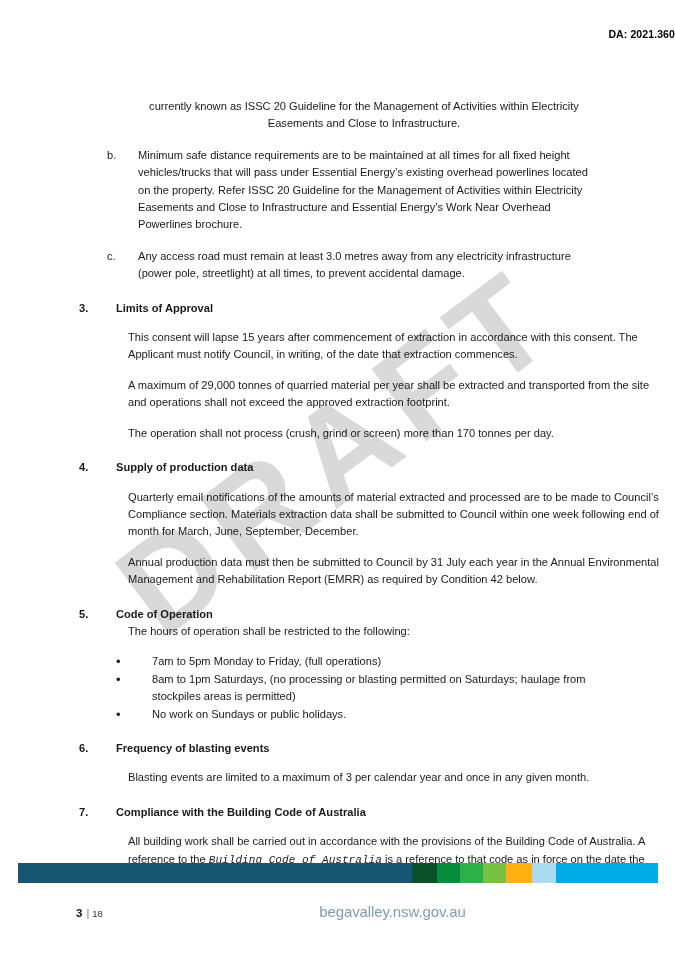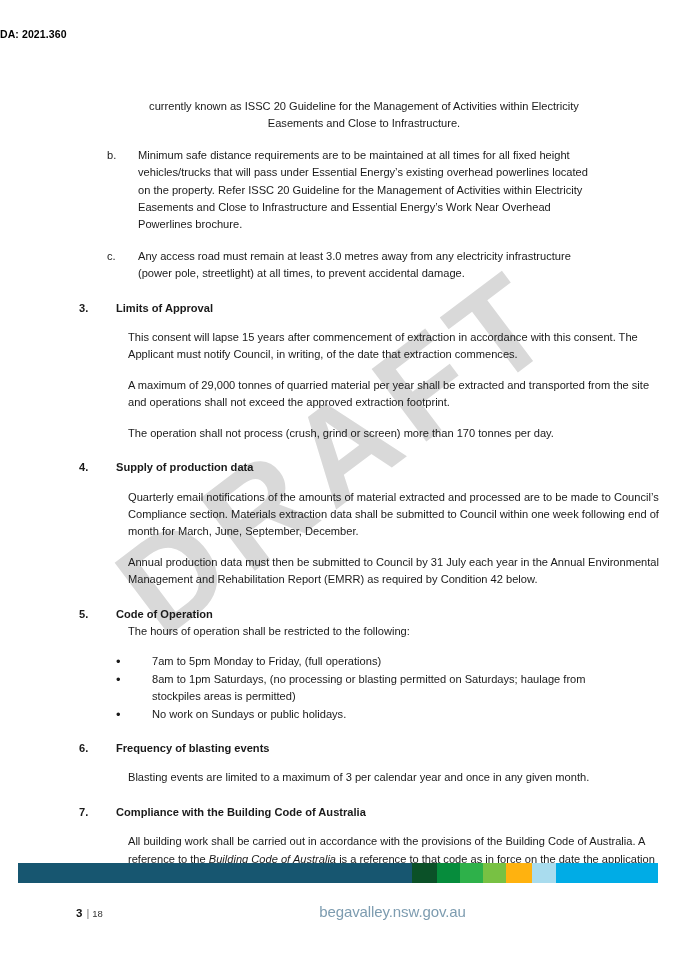--- a/index.html
+++ b/index.html
@@ -45,21 +45,21 @@
     line-height: 1;
     user-select: none;
   }
 
   
   .doc-header {
     position: absolute;
     left: 0;
     top: 28px;
     width: 675px;
-    text-align: left;
+    text-align: right;
     z-index: 2;
   }
   .doc-header .hdr-text {
     font-family: "Liberation Sans", sans-serif;
     font-size: 10.5px;
     font-weight: 700;
     color: #000000;
     letter-spacing: 0.1px;
   }
 
@@ -145,21 +145,21 @@
   }
   .bullet-list li .dot {
     position: absolute;
     left: 116px;
     top: 0;
     width: 12px;
     font-size: 13px;
     line-height: 17.4px;
   }
 
-  em.title-italic { font-style: italic; }
+  em.title-italic { font-style: italic; font-family: Liberation Mono, monospace; }
 
   
   .footer {
     position: absolute;
     left: 0;
     bottom: 0;
     width: 675px;
     height: 98px;
     z-index: 3;
     padding-left: 8px;

